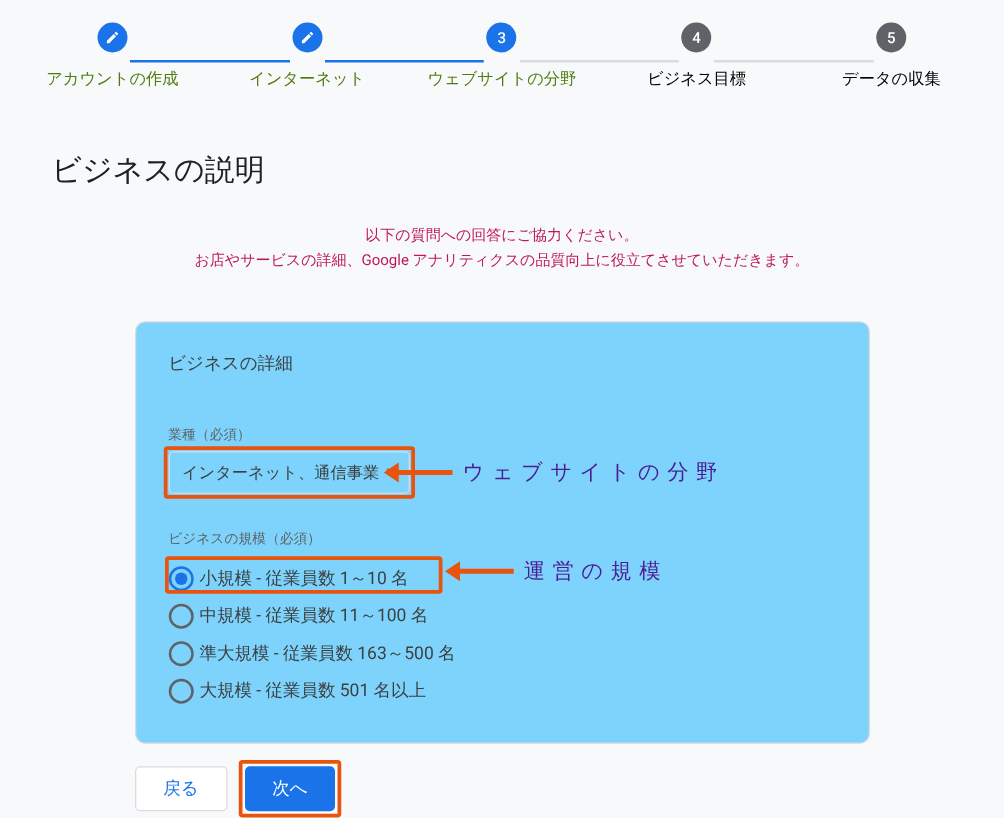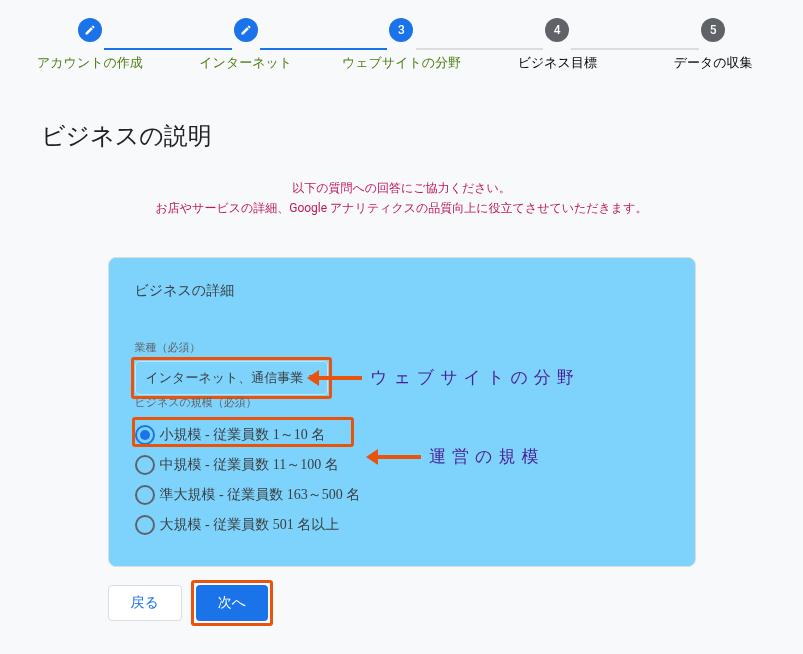--- a/index.html
+++ b/index.html
@@ -176,21 +176,21 @@
       border-right: 12px solid #e8540d;
     }
     .anno-text {
       color: #4c1d95;
       font-size: 17px;
       letter-spacing: 6px;
       white-space: nowrap;
     }
 
     #anno1 { left: 316px; top: 366px; }
-    #anno2 { left: 375px; top: 445px; }
+    #anno2 { left: 365px; top: 445px; }
 
     
     .btn-row {
       display: flex;
       gap: 14px;
       width: 588px;
       margin: 18px auto 0;
       position: relative;
     }
     .btn {
@@ -281,21 +281,21 @@
       <div class="field-label">業種（必須）</div>
       <div class="select-rel">
         <div class="select-wrap">
           <span>インターネット、通信事業</span>
           <span class="caret"></span>
         </div>
         <div class="hl-box hl-select"></div>
       </div>
     </div>
 
-    <div class="field-block" style="font-family:Liberation Serif, serif;">
+    <div class="field-block" style="margin-top:28px;">
       <div class="field-label">ビジネスの規模（必須）</div>
       <div class="radio-group">
         <div class="radio-rel">
           <label class="radio-row">
             <span class="radio-outer selected">
                 <span class="radio-inner"></span>
               </span>
             <span>小規模 - 従業員数 1～10 名</span>
           </label>
           <div class="hl-box hl-radio"></div>

